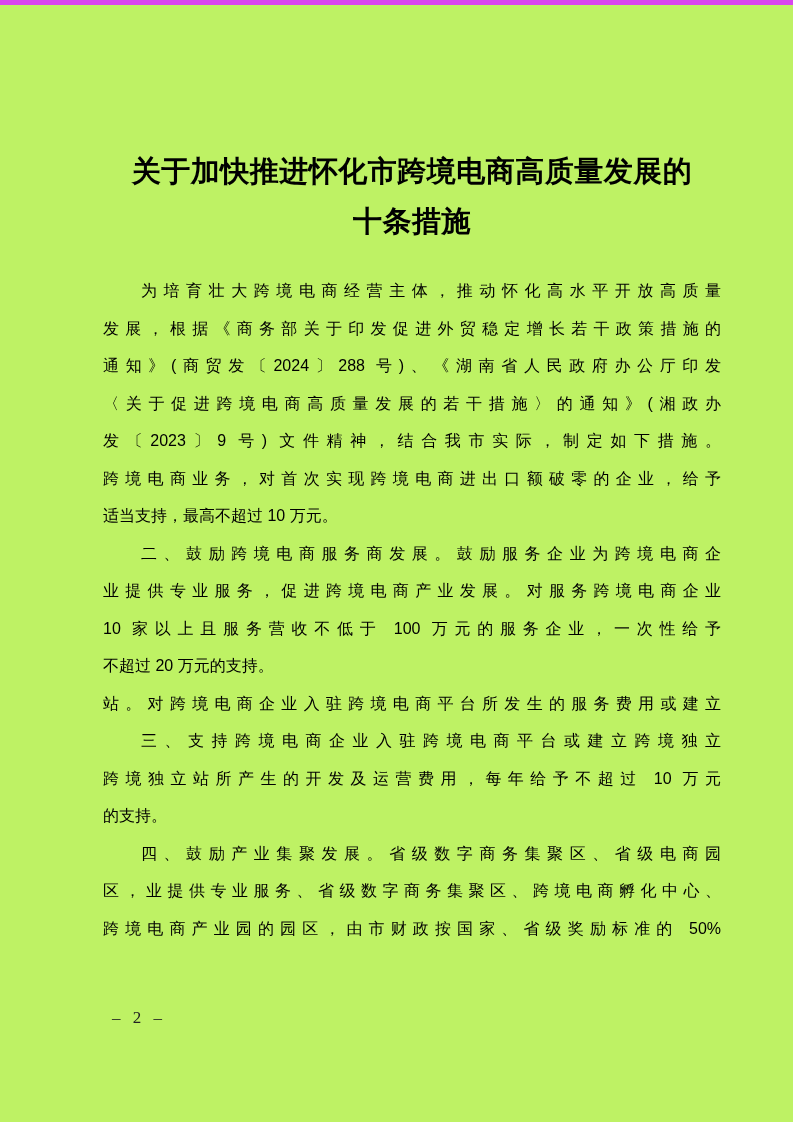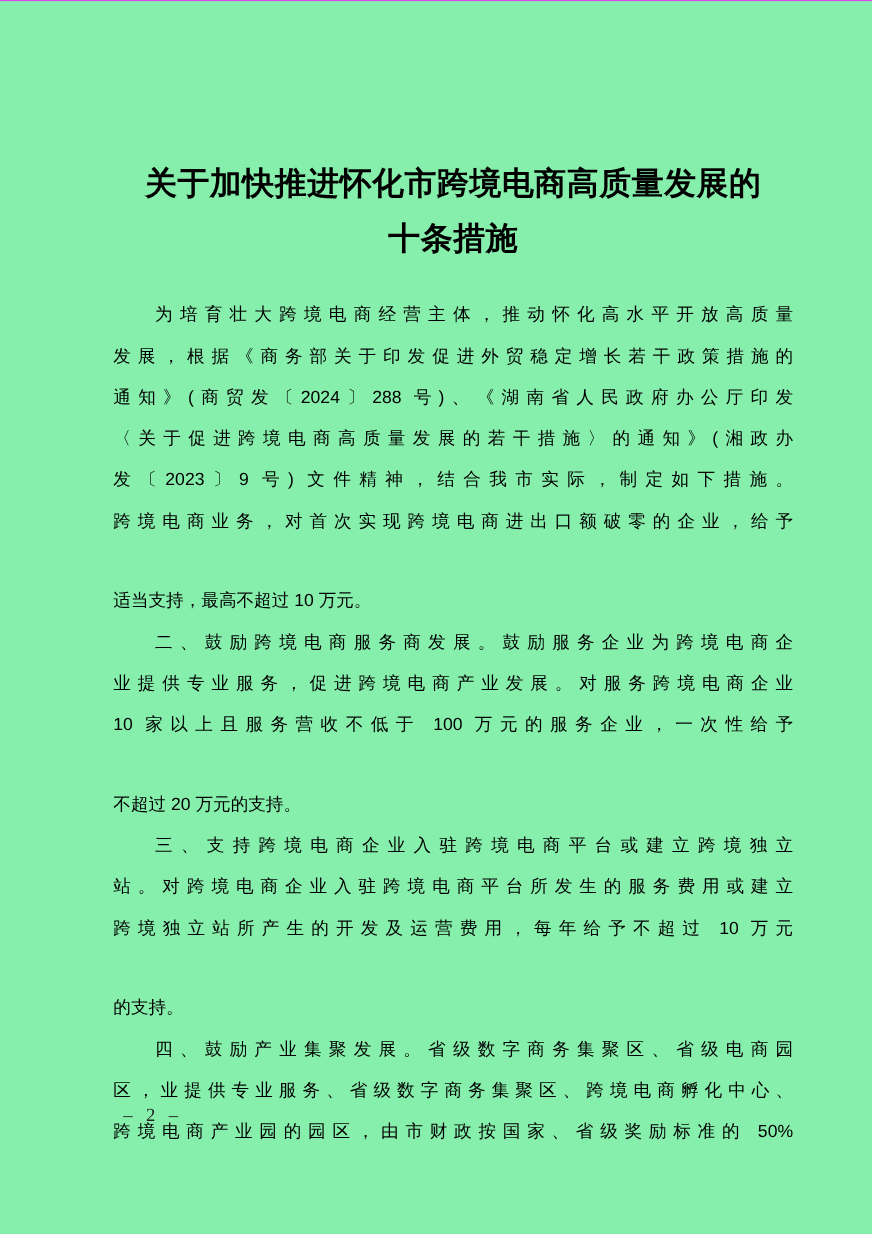--- a/index.html
+++ b/index.html
@@ -4,22 +4,22 @@
 <style>
   html, body {
     margin: 0;
     padding: 0;
     background: #ffffff;
   }
   .page {
     position: relative;
     width: 793px;
     height: 1122px;
-    background: #86efac;
-    border-top: 1px solid #d946ef;
+    background: #bef264;
+    border-top: 5px solid #d946ef;
     box-sizing: border-box;
     font-family: "Liberation Sans", "DejaVu Sans", sans-serif;
     color: #000000;
     overflow: hidden;
   }
   .title {
     position: absolute;
     top: 141px;
     left: 103px;
     width: 618px;
@@ -43,21 +43,20 @@
     text-align-last: justify;
     text-justify: inter-ideograph;
     overflow: hidden;
     white-space: normal;
   }
   .line.indent {
     text-indent: 38px;
   }
   .line.last {
     text-align-last: left;
-    margin-top: 35px;
   }
   .page-number {
     position: absolute;
     top: 1003px;
     left: 112px;
     font-family: "Liberation Serif", "DejaVu Serif", serif;
     font-size: 17px;
     letter-spacing: 4px;
     color: #222222;
   }
@@ -77,22 +76,22 @@
       <div class="line">发展，根据《商务部关于印发促进外贸稳定增长若干政策措施的</div>
       <div class="line">通知》(商贸发〔2024〕288 号)、《湖南省人民政府办公厅印发</div>
       <div class="line">〈关于促进跨境电商高质量发展的若干措施〉的通知》(湘政办</div>
       <div class="line">发〔2023〕9 号) 文件精神，结合我市实际，制定如下措施。</div>
       <div class="line">跨境电商业务，对首次实现跨境电商进出口额破零的企业，给予</div>
       <div class="line last">适当支持，最高不超过 10 万元。</div>
       <div class="line indent">二、鼓励跨境电商服务商发展。鼓励服务企业为跨境电商企</div>
       <div class="line">业提供专业服务，促进跨境电商产业发展。对服务跨境电商企业</div>
       <div class="line">10 家以上且服务营收不低于 100 万元的服务企业，一次性给予</div>
       <div class="line last">不超过 20 万元的支持。</div>
+      <div class="line">站。对跨境电商企业入驻跨境电商平台所发生的服务费用或建立</div>
       <div class="line indent">三、支持跨境电商企业入驻跨境电商平台或建立跨境独立</div>
-      <div class="line">站。对跨境电商企业入驻跨境电商平台所发生的服务费用或建立</div>
       <div class="line">跨境独立站所产生的开发及运营费用，每年给予不超过 10 万元</div>
       <div class="line last">的支持。</div>
       <div class="line indent">四、鼓励产业集聚发展。省级数字商务集聚区、省级电商园</div>
       <div class="line">区，业提供专业服务、省级数字商务集聚区、跨境电商孵化中心、</div>
       <div class="line">跨境电商产业园的园区，由市财政按国家、省级奖励标准的 50%</div>
     </div>
 
   <div class="page-number">– 2 –</div>
 
 </div>

